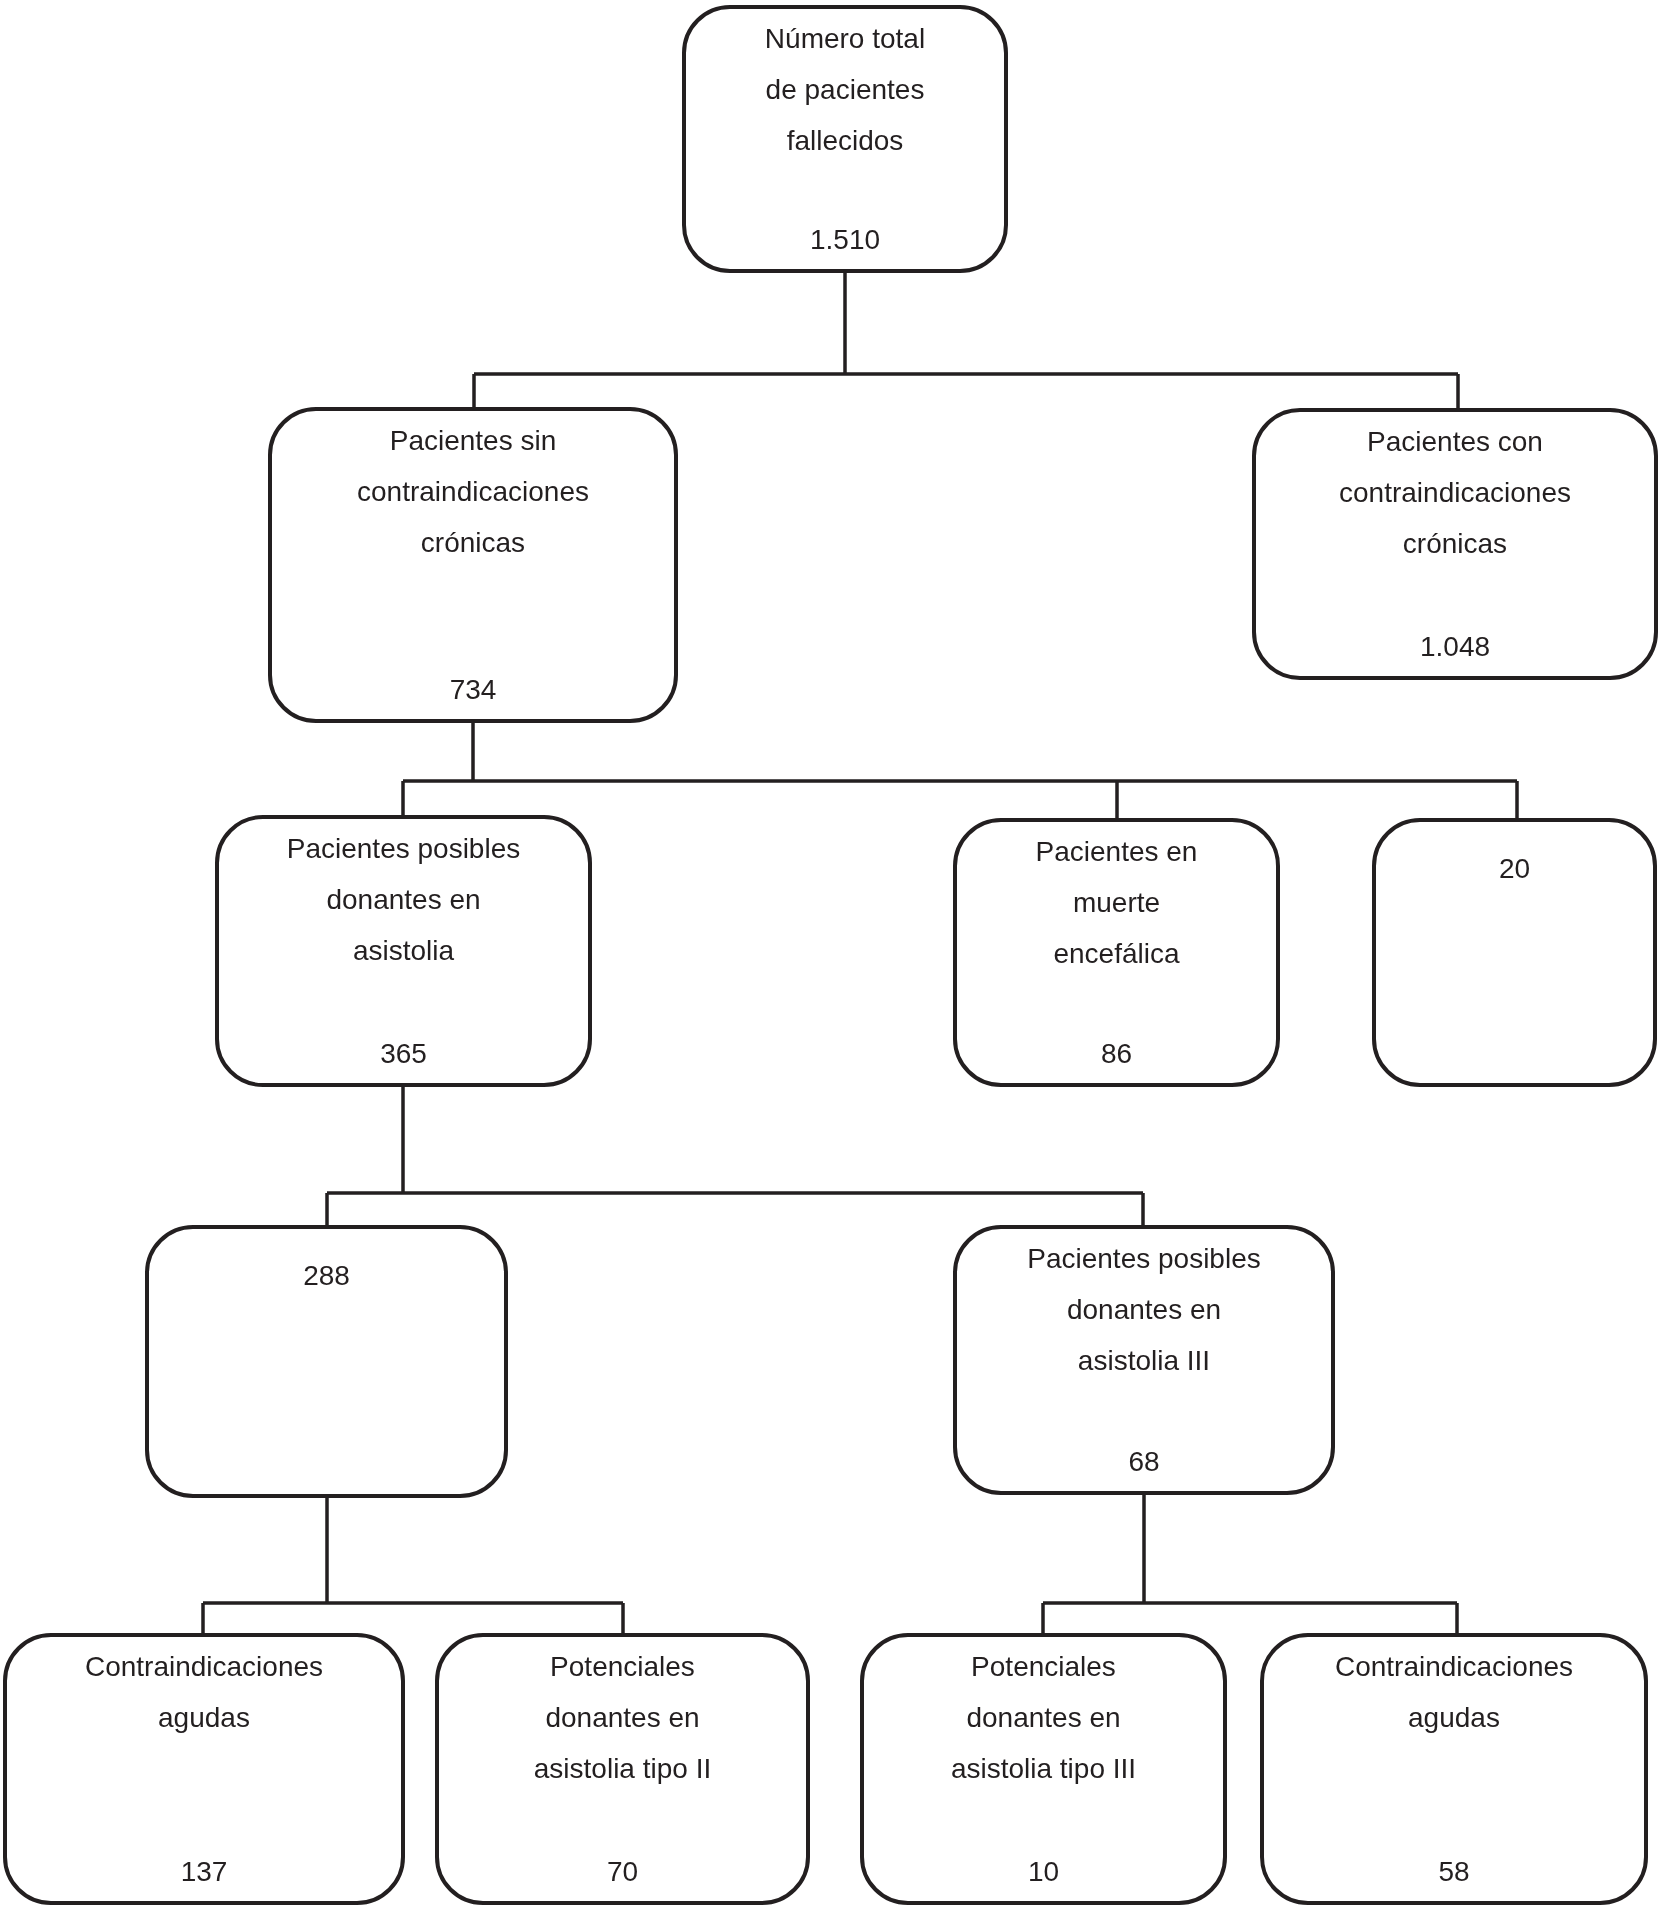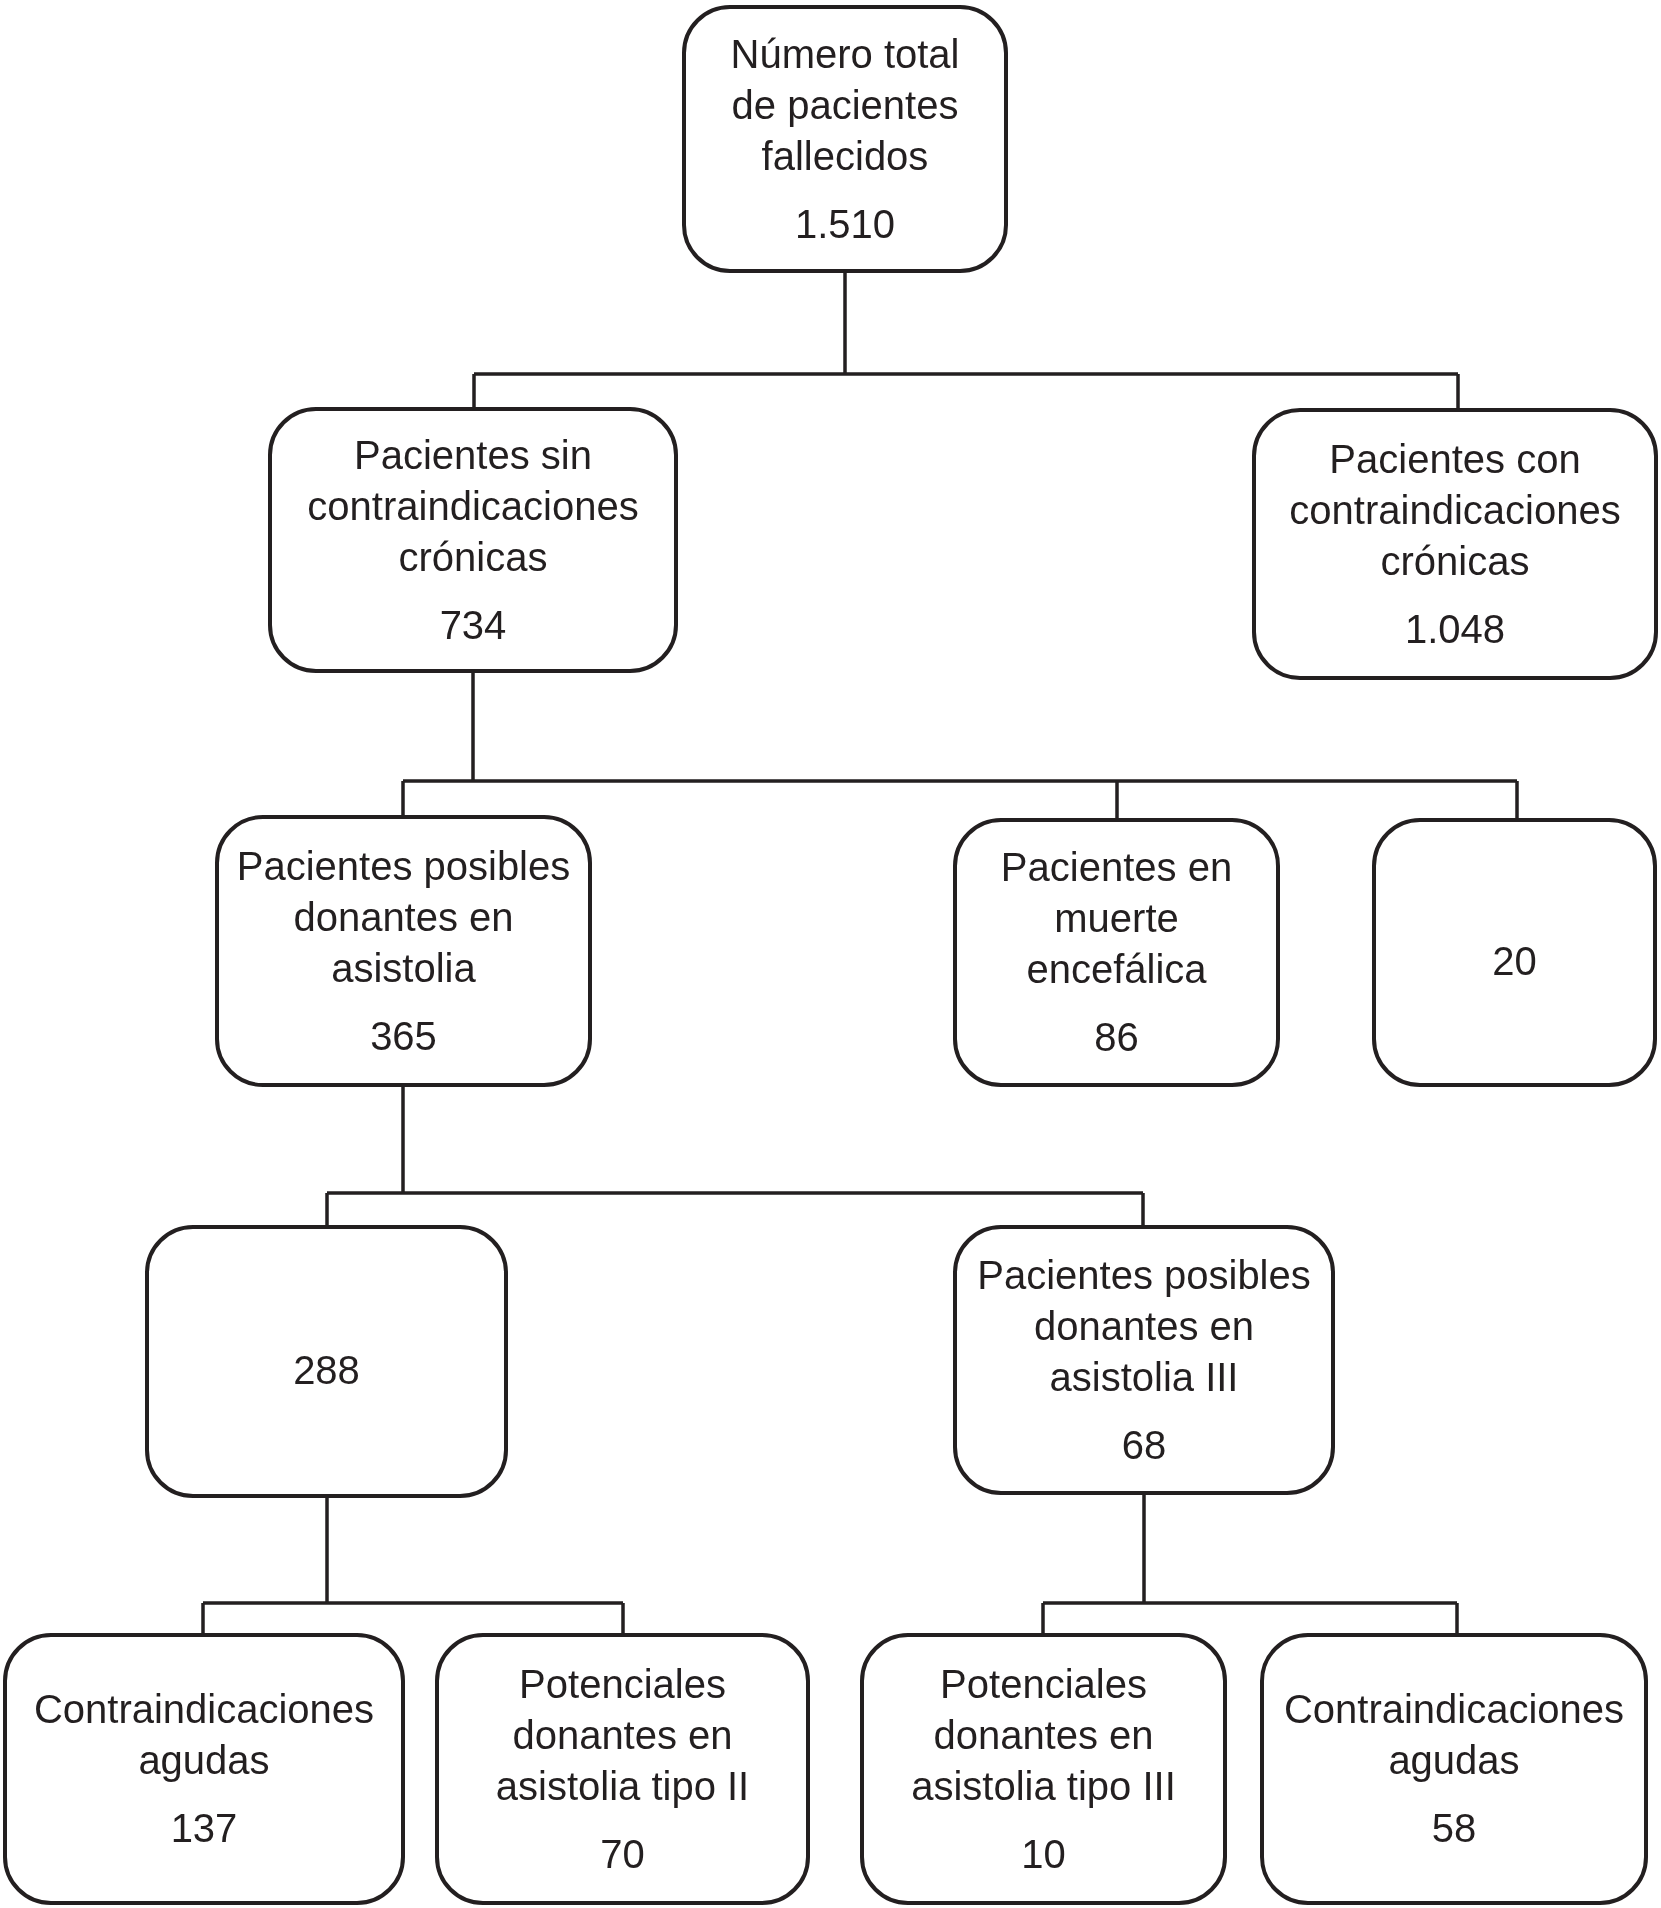--- a/index.html
+++ b/index.html
@@ -30,23 +30,23 @@
   }
   .node {
     position: absolute;
     box-sizing: border-box;
     border: 4px solid #231f20;
     border-radius: 48px;
     background: #ffffff;
     display: flex;
     flex-direction: column;
     align-items: center;
-    justify-content: center;
+    justify-content: space-between;
     text-align: center;
-    font-size: 40px;
+    font-size: 28px;
     line-height: 51px;
     padding: 4px 8px;
   }
   .node .label {
     white-space: pre-line;
   }
   .node .value {
     white-space: nowrap;
     margin-top: 17px;
   }
@@ -64,21 +64,21 @@
     <path d="M1144 1493 L1144 1603 M1043 1603 L1457 1603 M1043 1603 L1043 1635 M1457 1603 L1457 1635"></path>
   </svg>
 
   <div class="node" style="left:682px; top:5px; width:326px; height:268px">
     <span class="label">Número total
 de pacientes
 fallecidos</span>
     <span class="value">1.510</span>
   </div>
 
-  <div class="node" style="left:268px; top:407px; width:410px; height:266px">
+  <div class="node" style="left:268px; top:407px; width:410px; height:316px">
     <span class="label">Pacientes sin
 contraindicaciones
 crónicas</span>
     <span class="value">734</span>
   </div>
 
   <div class="node" style="left:1252px; top:408px; width:406px; height:272px">
     <span class="label">Pacientes con
 contraindicaciones
 crónicas</span>

